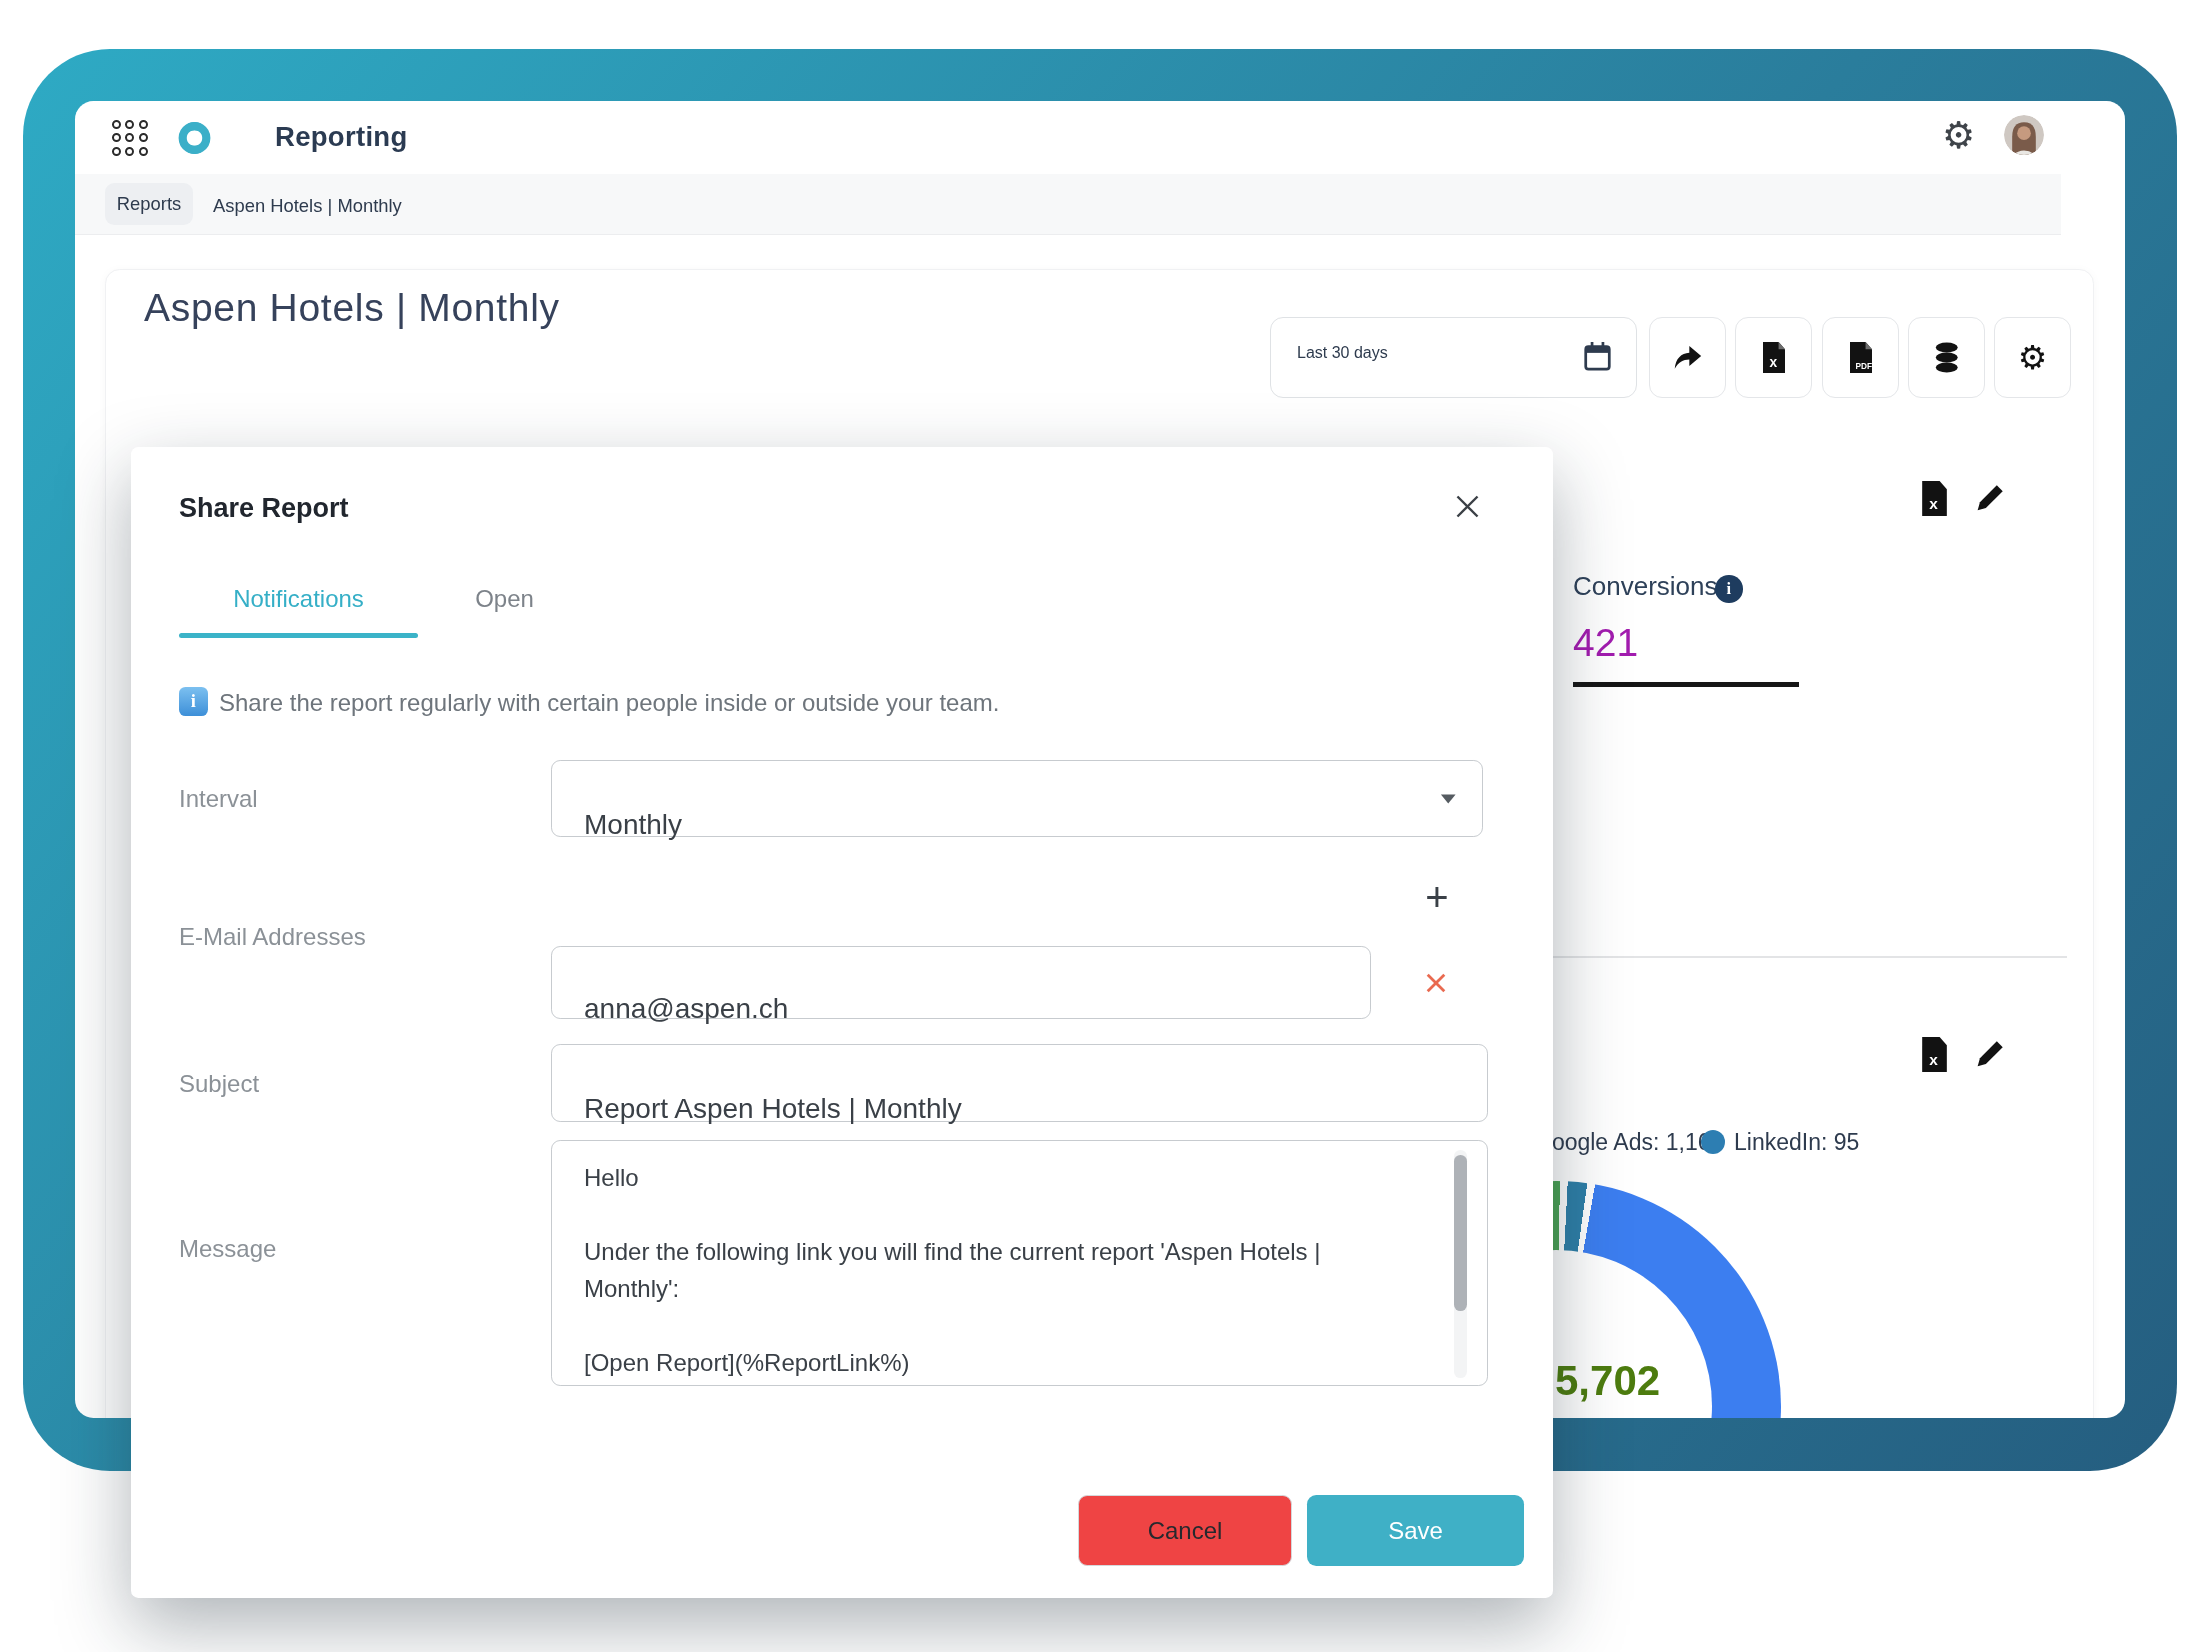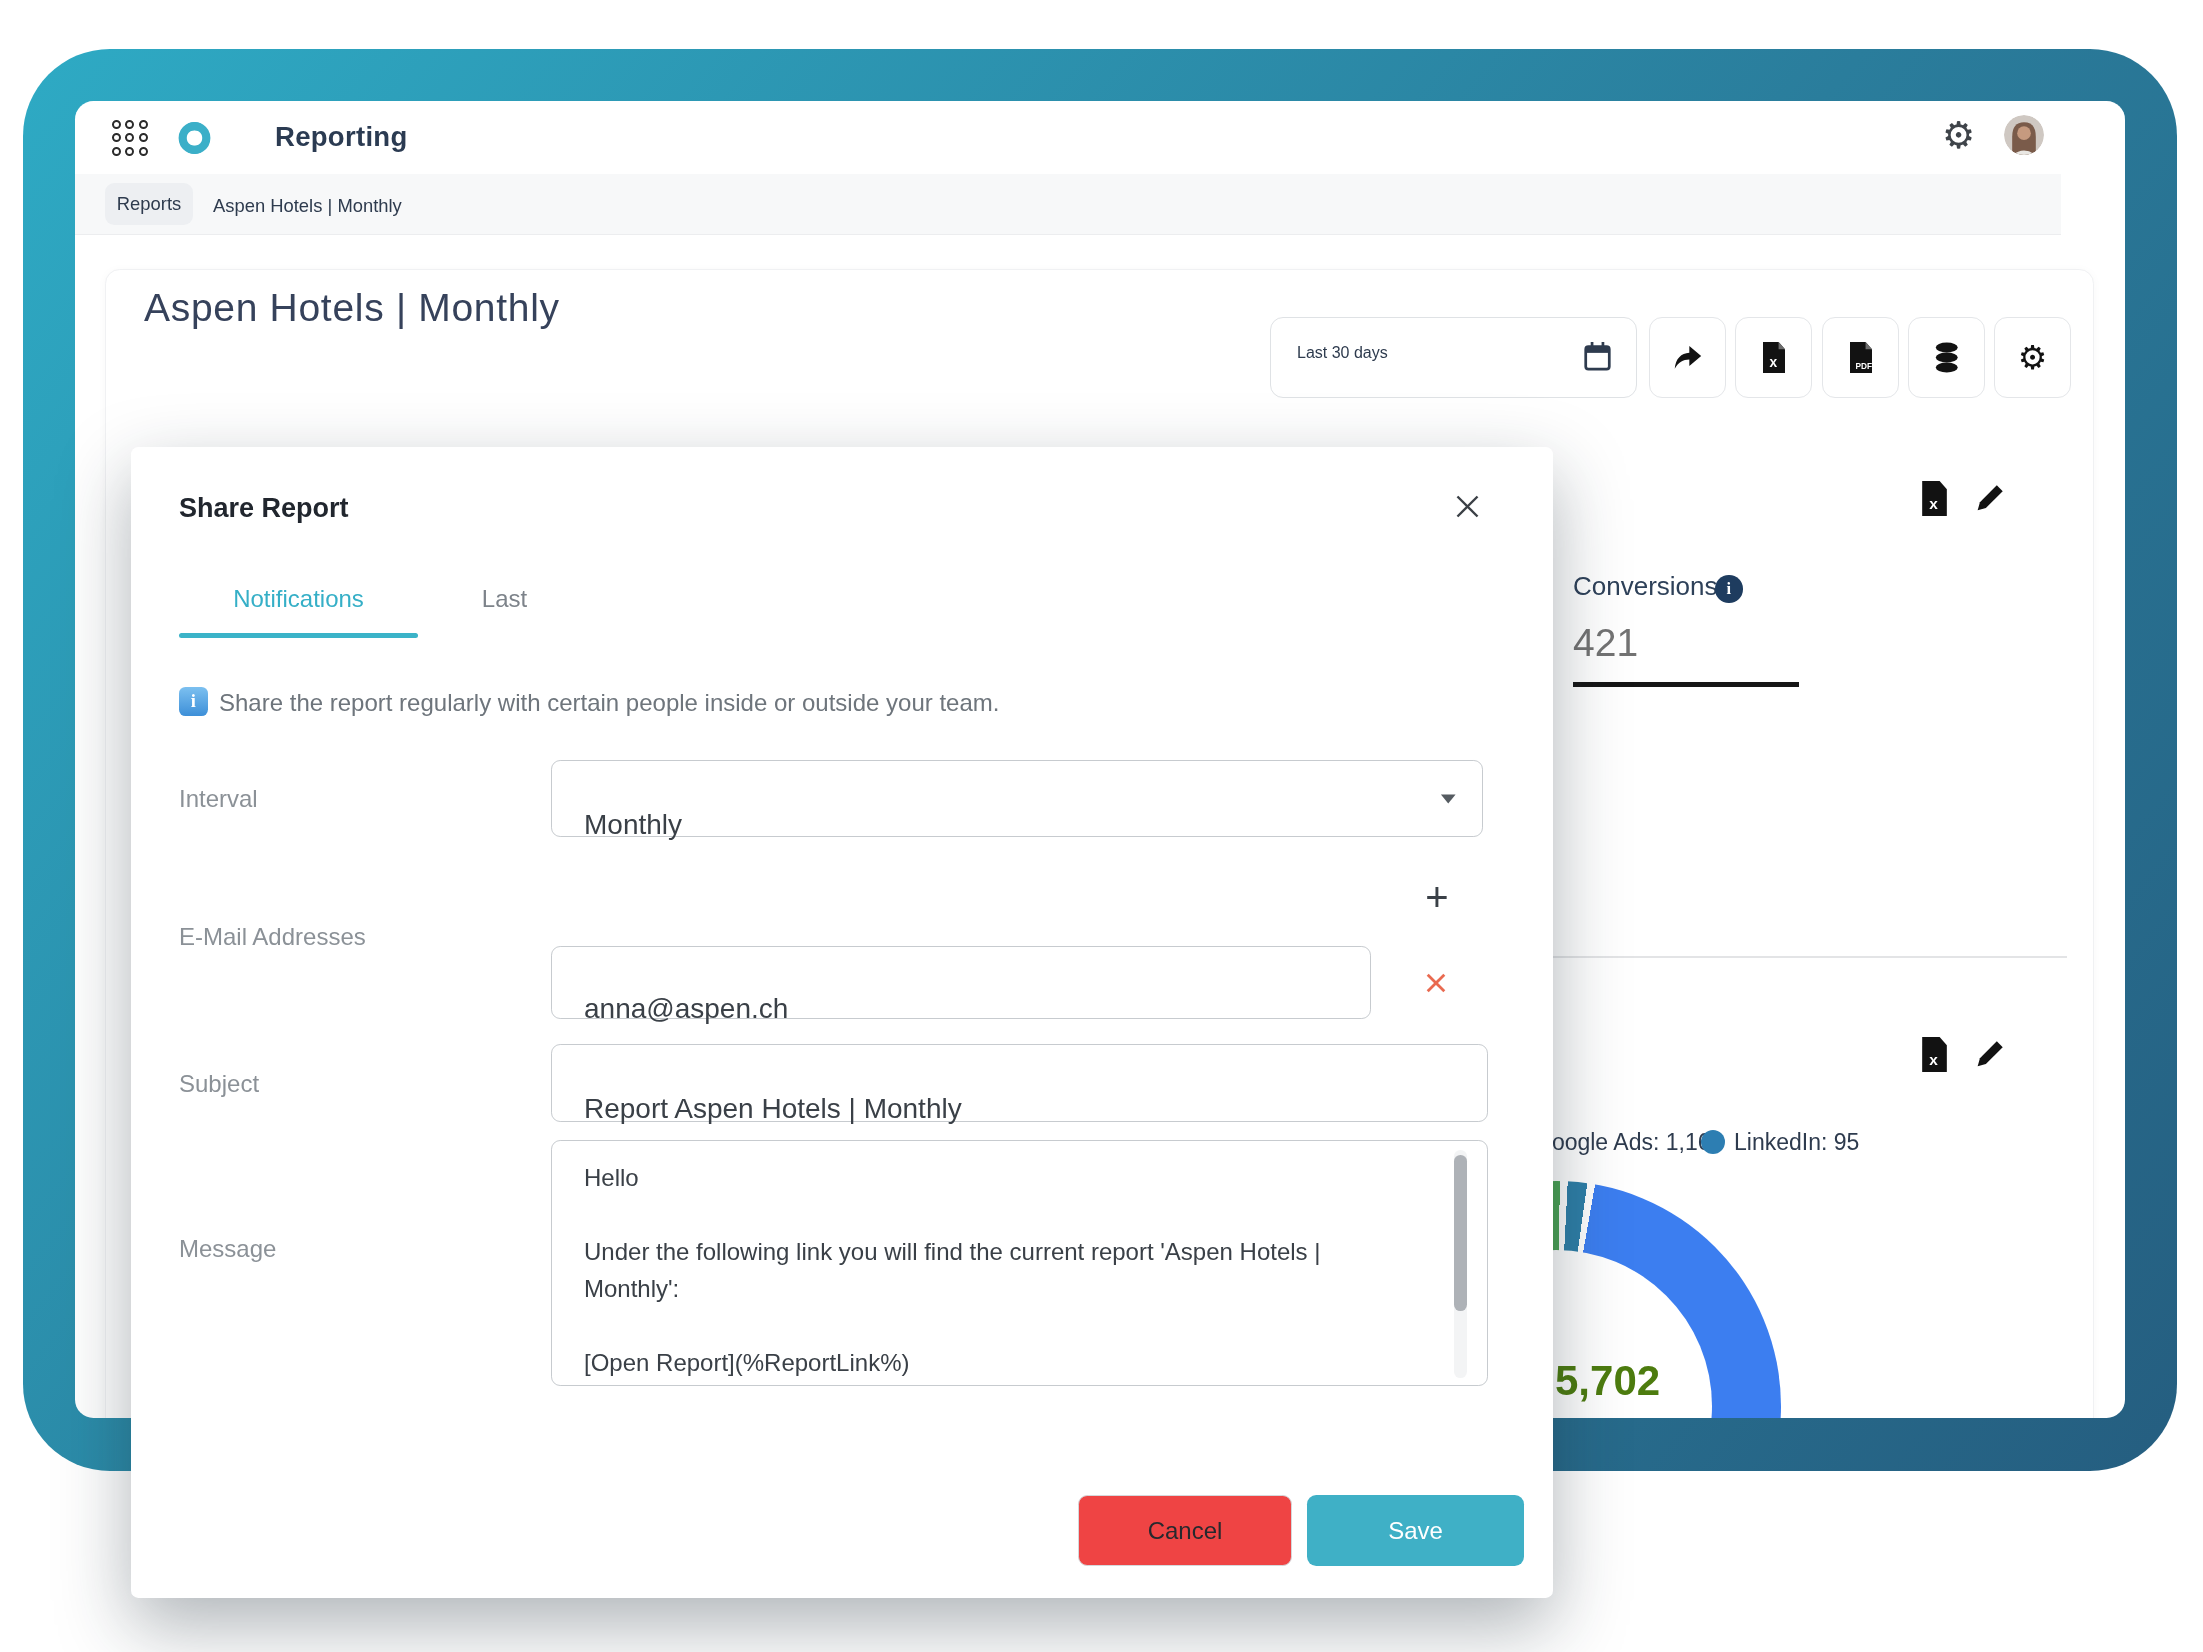--- a/index.html
+++ b/index.html
@@ -36,21 +36,21 @@
   .datebox svg { position:absolute; right:24px; top:22px; }
   .tbtn { top:216px; width:77px; height:81px; border:1.4px solid #E4E6E9; border-radius:13px; background:#fff;
           display:flex; align-items:center; justify-content:center; }
   .tbtn.gear { font-size:33px; color:#121212; }
 
   
   .mini-ic { width:31px; height:37px; }
   .conv-label { left:1498px; top:470px; font-size:26px; font-weight:500; color:#2E4159; }
   .conv-info { left:1640px; top:474px; width:27.5px; height:27.5px; border-radius:50%; background:#1E3C5F; color:#fff;
                font-family:"Liberation Serif", serif; font-weight:700; font-size:16.5px; display:flex; align-items:center; justify-content:center; }
-  .conv-value { left:1498px; top:520px; font-size:39px; font-weight:500; color:#737373; }
+  .conv-value { left:1498px; top:520px; font-size:39px; font-weight:500; color:#a21caf; }
   .conv-line { left:1498px; top:581px; width:226px; height:4.6px; background:#161616; }
   .sep { left:1478px; top:855px; width:514px; height:1.8px; background:#E3E4E6; }
 
   
   .legend-dot { top:1029px; width:24px; height:24px; border-radius:50%; }
   .legend-txt { top:1028px; font-size:23px; color:#2E3B4E; }
   .donut { left:1256px; top:1080px; width:450px; height:450px; border-radius:50%;
            background:conic-gradient(from -10deg, #4BA455 0deg 11deg, #fff 11deg 13deg, #2E7FA8 13deg 18deg,
                       #fff 18deg 20deg, #3C7EF0 20deg 268deg, #ECEEF0 268deg 350deg, #4BA455 350deg 360deg); }
   .donut-hole { left:69px; top:69px; width:312px; height:312px; border-radius:50%; background:#fff; }
@@ -214,21 +214,21 @@
 <div class="abs modal">
   <div class="abs m-title">Share Report</div>
   <div class="abs m-close">
     <svg width="31" height="31" viewBox="0 0 34 34">
       <line x1="6" y1="6" x2="28" y2="28" stroke="#3A3F45" stroke-width="2.6"></line>
       <line x1="28" y1="6" x2="6" y2="28" stroke="#3A3F45" stroke-width="2.6"></line>
     </svg>
   </div>
 
   <div class="abs tab active" style="left:48px;width:239px">Notifications</div>
-  <div class="abs tab idle" style="left:323px;width:101px">Last</div>
+  <div class="abs tab idle" style="left:323px;width:101px">Open</div>
   <div class="abs tab-underline"></div>
 
   <div class="abs m-info-ic">i</div>
   <div class="abs m-info-tx">Share the report regularly with certain people inside or outside your team.</div>
 
   <div class="abs f-label" style="top:338px">Interval</div>
   <div class="abs f-box" style="left:420px;top:313px;width:932px;height:77px">
     <span class="val">Monthly</span>
     <svg class="caret" width="16.5" height="11" viewBox="0 0 18 12">
         <path d="M1 1 L9 11 L17 1 Z" fill="#555b61"></path>

